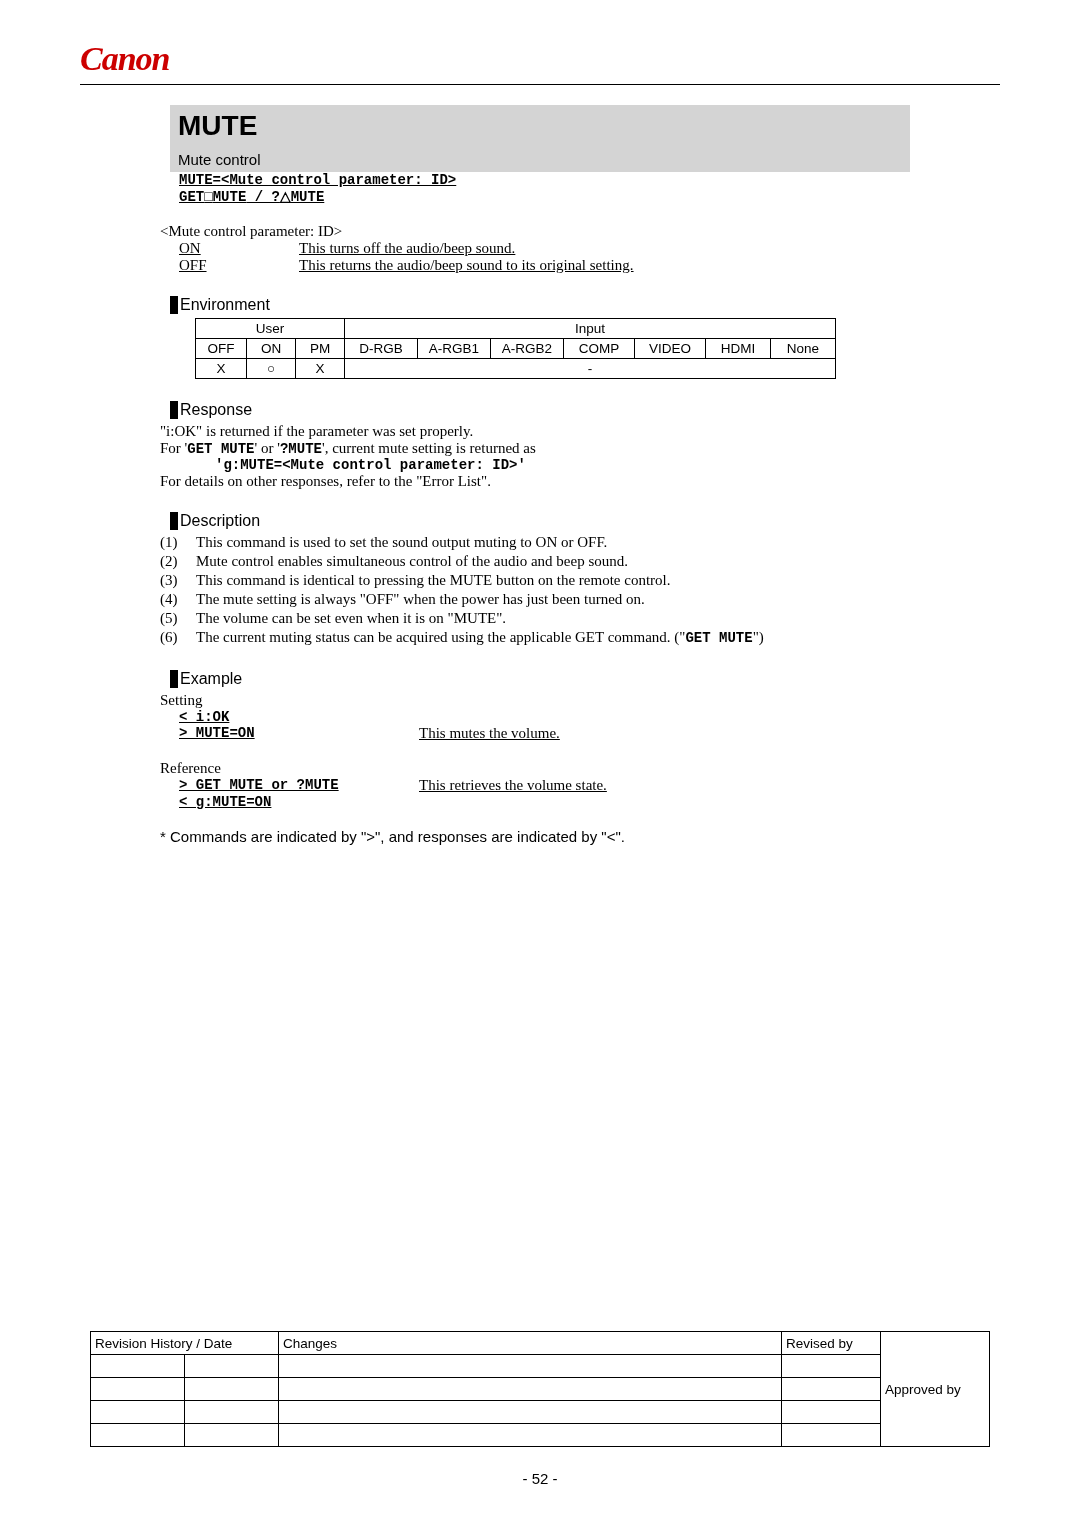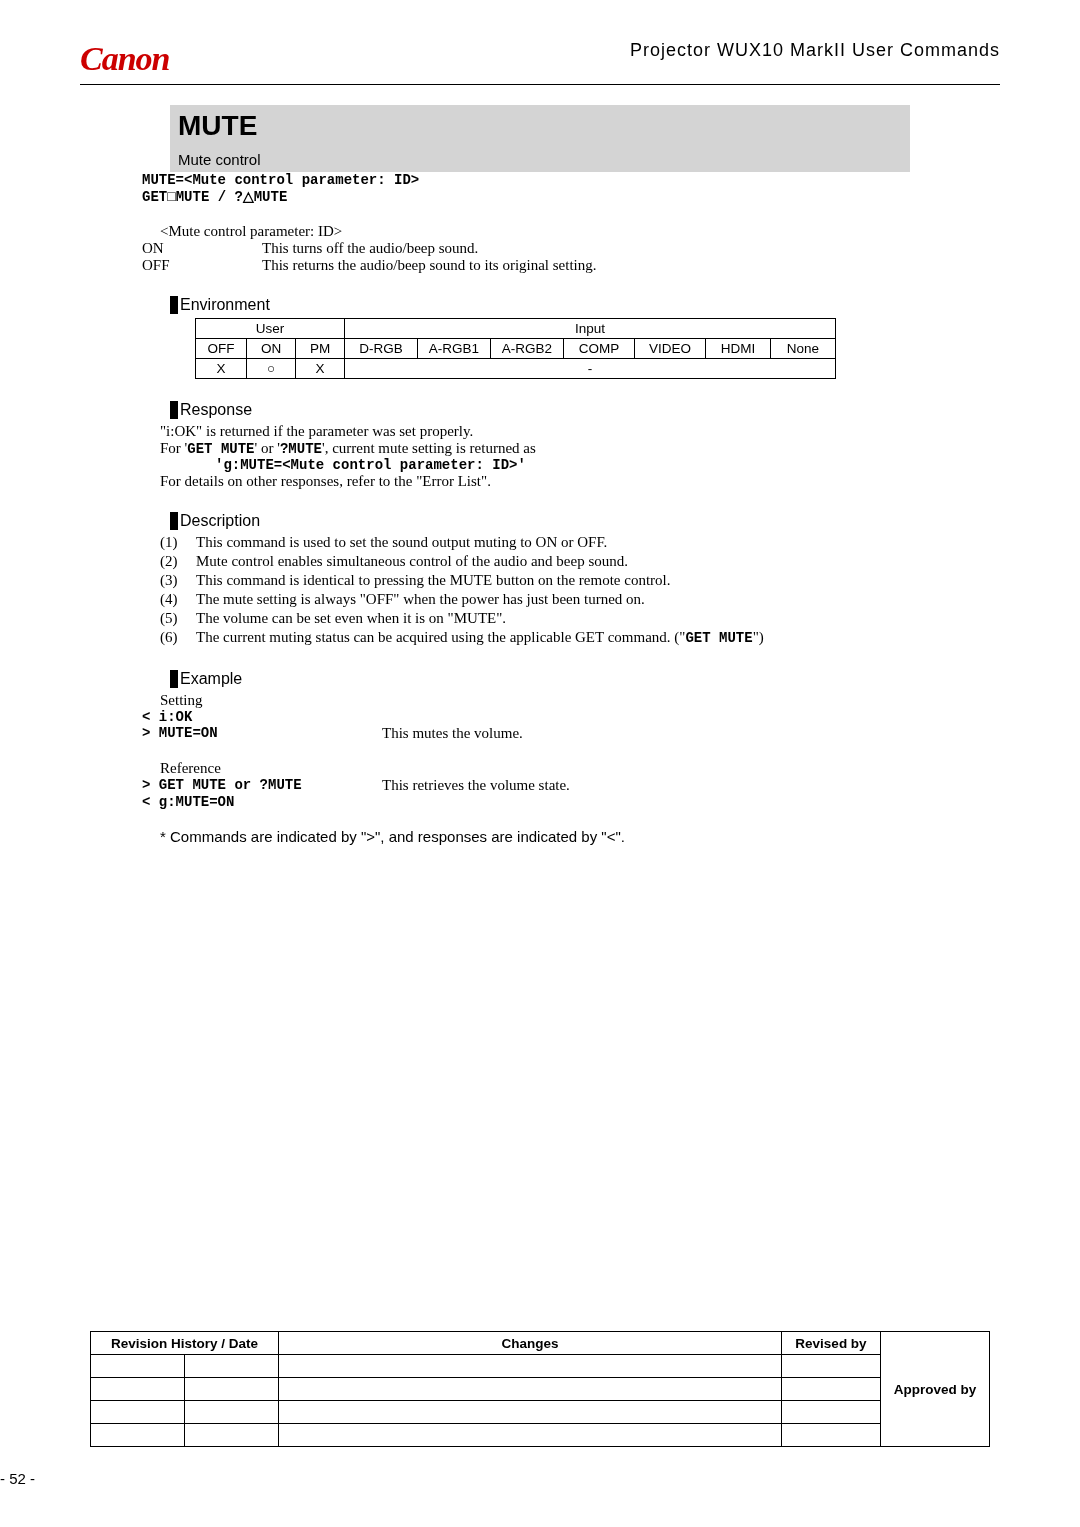--- a/index.html
+++ b/index.html
@@ -12,21 +12,21 @@
   }
   .page {
     padding: 40px 80px 40px 80px;
     position: relative;
     box-sizing: border-box;
     min-height: 1527px;
   }
   .header-row {
     display: flex;
     justify-content: space-between;
-    align-items: flex-start;
+    align-items: center;
     border-bottom: 1px solid #000;
     padding-bottom: 6px;
     margin-bottom: 20px;
   }
   .logo {
     font-family: Georgia, serif;
     font-size: 34px;
     font-weight: bold;
     font-style: italic;
     color: #c00;
@@ -79,21 +79,21 @@
     font-weight: bold;
   }
   .serif {
     font-family: "New Century Schoolbook", "Century Schoolbook", "Times New Roman", serif;
     font-size: 15px;
   }
   .body-block {
     margin-left: 80px;
     margin-right: 90px;
   }
-  .indent-1 { margin-left: 62px; }
+  .indent-1 { margin-left: 99px; text-decoration: underline; }
   .param-row { display: flex; }
   .param-key { width: 120px; }
   .env-table {
     border-collapse: collapse;
     margin-left: 115px;
     margin-top: 4px;
     font-family: Arial, Helvetica, sans-serif;
     font-size: 13.5px;
   }
   .env-table th, .env-table td {
@@ -121,42 +121,42 @@
     left: 90px;
     right: 90px;
     width: calc(100% - 180px);
     border-collapse: collapse;
     font-family: Arial, Helvetica, sans-serif;
     font-size: 13.5px;
   }
   .rev-table th, .rev-table td {
     border: 1px solid #000;
     padding: 2px 4px;
-    font-weight: bold;
-    text-align: center;
+    font-weight: normal;
+    text-align: left;
     height: 18px;
   }
   .page-num {
     position: absolute;
     bottom: 40px;
     left: 0; right: 0;
+    text-align: center;
     font-family: Arial, Helvetica, sans-serif;
     font-size: 15px;
   }
   .sq { font-family: Arial, sans-serif; }
   .tri { font-family: Arial, sans-serif; }
 </style>
 </head>
 <body>
 
 <div class="page">
 
   <div class="header-row">
     <span class="logo">Canon</span>
-    <span class="doc-title">Projector WUX10 MarkII User Commands</span>
   </div>
 
   <div class="gray-bar">
     <div class="cmd-title">MUTE</div>
   </div>
   <div class="gray-bar" style="margin-top:0">
     <div class="cmd-sub">Mute control</div>
   </div>
 
   <div class="indent-1">

